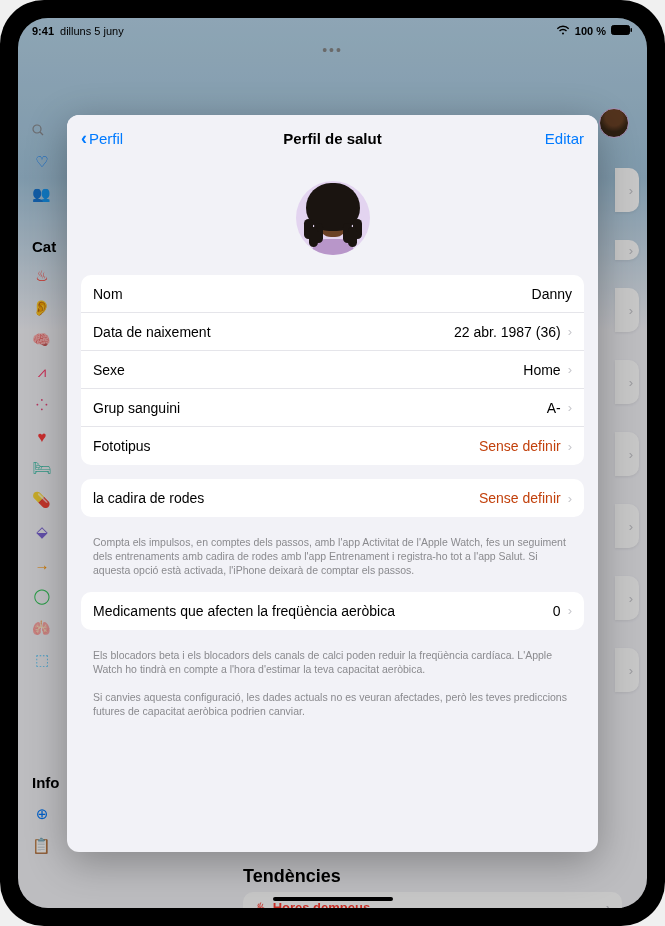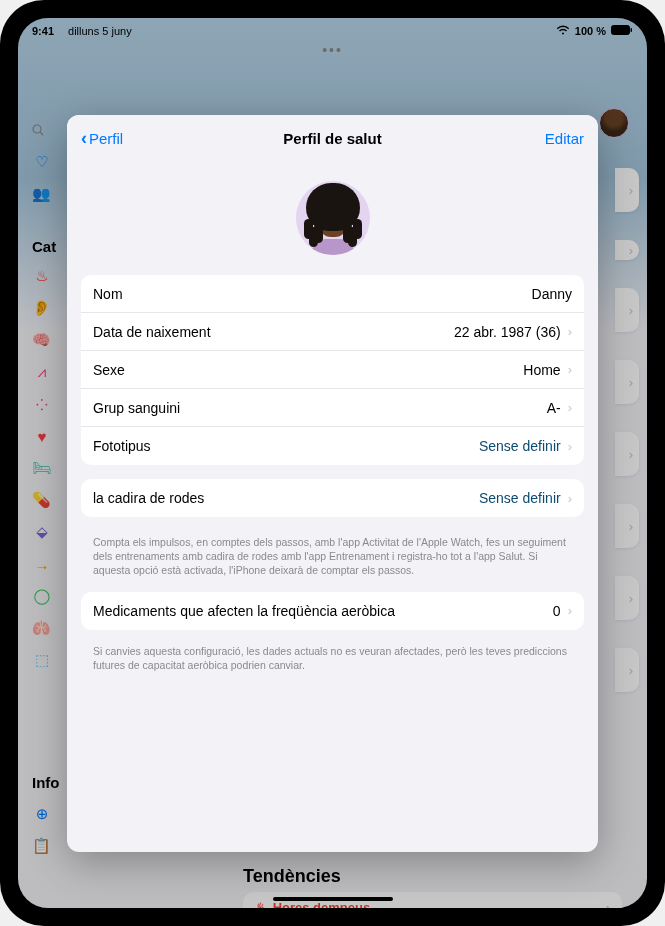--- a/index.html
+++ b/index.html
@@ -32,21 +32,21 @@
       height: 22px;
       display: flex;
       justify-content: space-between;
       align-items: center;
       padding: 4px 14px 0;
       font-size: 11px;
       font-weight: 600;
       color: #000;
       z-index: 5;
     }
-    .status-left { display: flex; gap: 14px; align-items: flex-end;}
+    .status-left { display: flex; gap: 6px; align-items: flex-end;}
     .status-right { display: flex; gap: 5px; align-items: center;}
     .ellipsis-top {
       position:absolute; top: 24px; left:50%; transform:translateX(-50%);
       color:#888; font-size:14px; letter-spacing:2px; z-index:4;
     }
     .bg-content {
       position: absolute; inset: 0;
       filter: blur(0px);
     }
     .bg-title {
@@ -161,21 +161,21 @@
     .list-row {
       display:flex; justify-content:space-between; align-items:center;
       min-height: 38px; padding: 10px 12px;
       border-bottom: 0.5px solid #e5e5ea;
       font-size: 14px;
     }
     .list-row:last-child { border-bottom:none;}
     .row-label { color:#000;}
     .row-value { display:flex; align-items:center; gap:5px; }
     .val-text { color:#000;}
-    .val-placeholder { color:#0c4a6e;}
+    .val-placeholder { color:#c2410c;}
     .chevron { color:#c7c7cc; font-size:13px; margin-left:2px;}
     .footer-text {
       font-size: 10.5px; color:#8a8a8e; padding: 4px 12px 14px;
       line-height:1.35;
     }
     .home-indicator {
       position:absolute;
       bottom: 7px; left:50%; transform:translateX(-50%);
       width: 120px; height: 4px; background:#000; border-radius:3px;
       z-index: 50;
@@ -344,19 +344,20 @@
 
         <div class="list-section" id="sec3">
             <div class="list-row">
               <span class="row-label">Medicaments que afecten la freqüència aeròbica</span>
               <span class="row-value">
                 <span class="val-text">0</span>
                 <span class="chevron">›</span>
               </span>
             </div>
           </div>
+        <div class="footer-text">Els blocadors beta i els blocadors dels canals de calci poden reduir la freqüència cardíaca. L'Apple Watch ho tindrà en compte a l'hora d'estimar la teva capacitat aeròbica.</div>
         <div class="footer-text" style="padding-top:0;">Si canvies aquesta configuració, les dades actuals no es veuran afectades, però les teves prediccions futures de capacitat aeròbica podrien canviar.</div>
       </div>
     </div>
 
     <div class="home-indicator"></div>
   </div>
 </div>
 
 </body></html>

